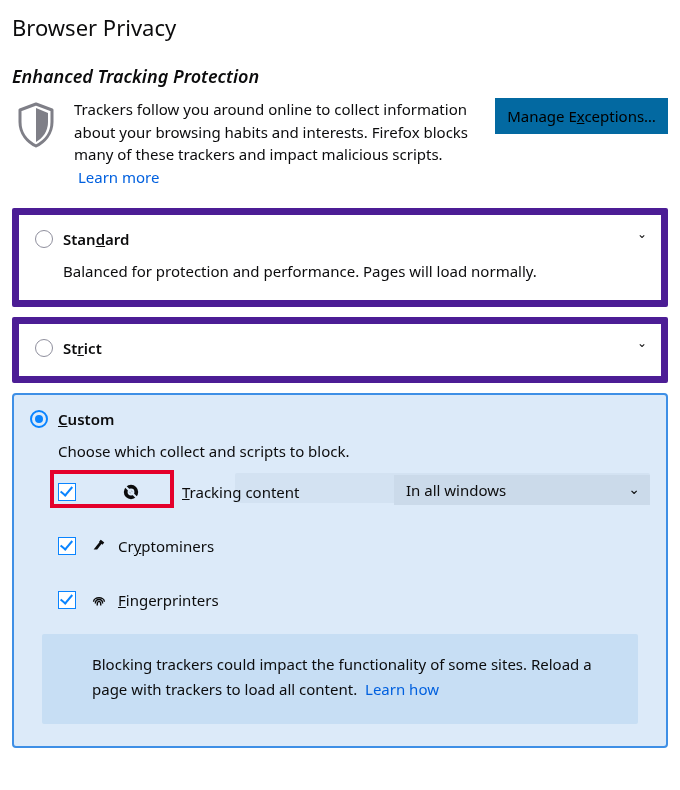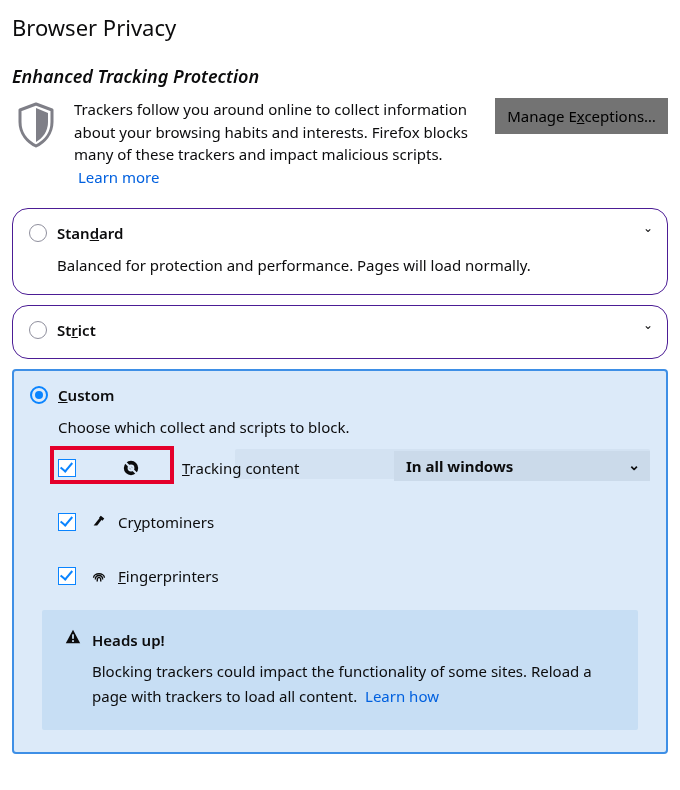--- a/index.html
+++ b/index.html
@@ -30,31 +30,31 @@
     margin-bottom: 20px;
   }
   .shield-wrap { flex: 0 0 48px; }
   .intro-text {
     flex: 1;
     line-height: 1.5;
   }
   .intro-text a { color: #0060df; text-decoration: none; }
   .manage-btn {
     flex: 0 0 auto;
-    background: #737373;
+    background: #0369a1;
     border: none;
     padding: 8px 12px;
     font-size: 15px;
     cursor: pointer;
     font-family: inherit;
   }
   .manage-btn u { text-decoration: underline; }
   .panel {
-    border: 1px solid #4c1d95;
-    border-radius: 16px;
+    border: 7px solid #4c1d95;
+    border-radius: 2px;
     padding: 14px 16px 18px 16px;
     margin-bottom: 10px;
     position: relative;
   }
   .panel.custom {
     background: #dceaf9;
     border: 2px solid #3e8fe6;
     border-radius: 4px;
   }
   .panel-head {
@@ -144,21 +144,20 @@
     width: 256px;
     height: 30px;
     background: #cbdaea;
     border: none;
     padding: 0 26px 0 12px;
     font-family: inherit;
     font-size: 15px;
     color: #0c0c0d;
     text-align: left;
     cursor: pointer;
-    font-weight: bold;
   }
   .dd-outer {
     position: absolute;
     right: 16px;
     width: 415px;
     height: 30px;
     background: #d3e2f2;
     top: 52px;
     border-radius: 2px;
   }
@@ -275,28 +274,18 @@
           <path d="M4 12 C4 6 16 6 16 12"></path>
           <path d="M6 14 C6 8 14 8 14 14"></path>
           <path d="M8 16 C8 10 12 10 12 16"></path>
         </svg>
       </span>
       <span class="t-label"><span class="ul">F</span>ingerprinters</span>
     </div>
   </div>
 
   <div class="notice">
-    <div class="notice-head">
-      <span>
-        <svg viewBox="0 0 20 20" width="18" height="18">
-          <path d="M10 2 L18 17 H2 Z" fill="#0c0c0d"></path>
-          <rect x="9" y="7" width="2" height="5" fill="#c7def4"></rect>
-          <rect x="9" y="13.5" width="2" height="2" fill="#c7def4"></rect>
-        </svg>
-      </span>
-      <span>Heads up!</span>
-    </div>
     <div class="notice-body">
       <span>Blocking trackers could impact the functionality of some sites. Reload a page with trackers to load all content.</span>
       &nbsp;<a href="#">Learn how</a>
     </div>
   </div>
 </div>
 
 </body></html>

